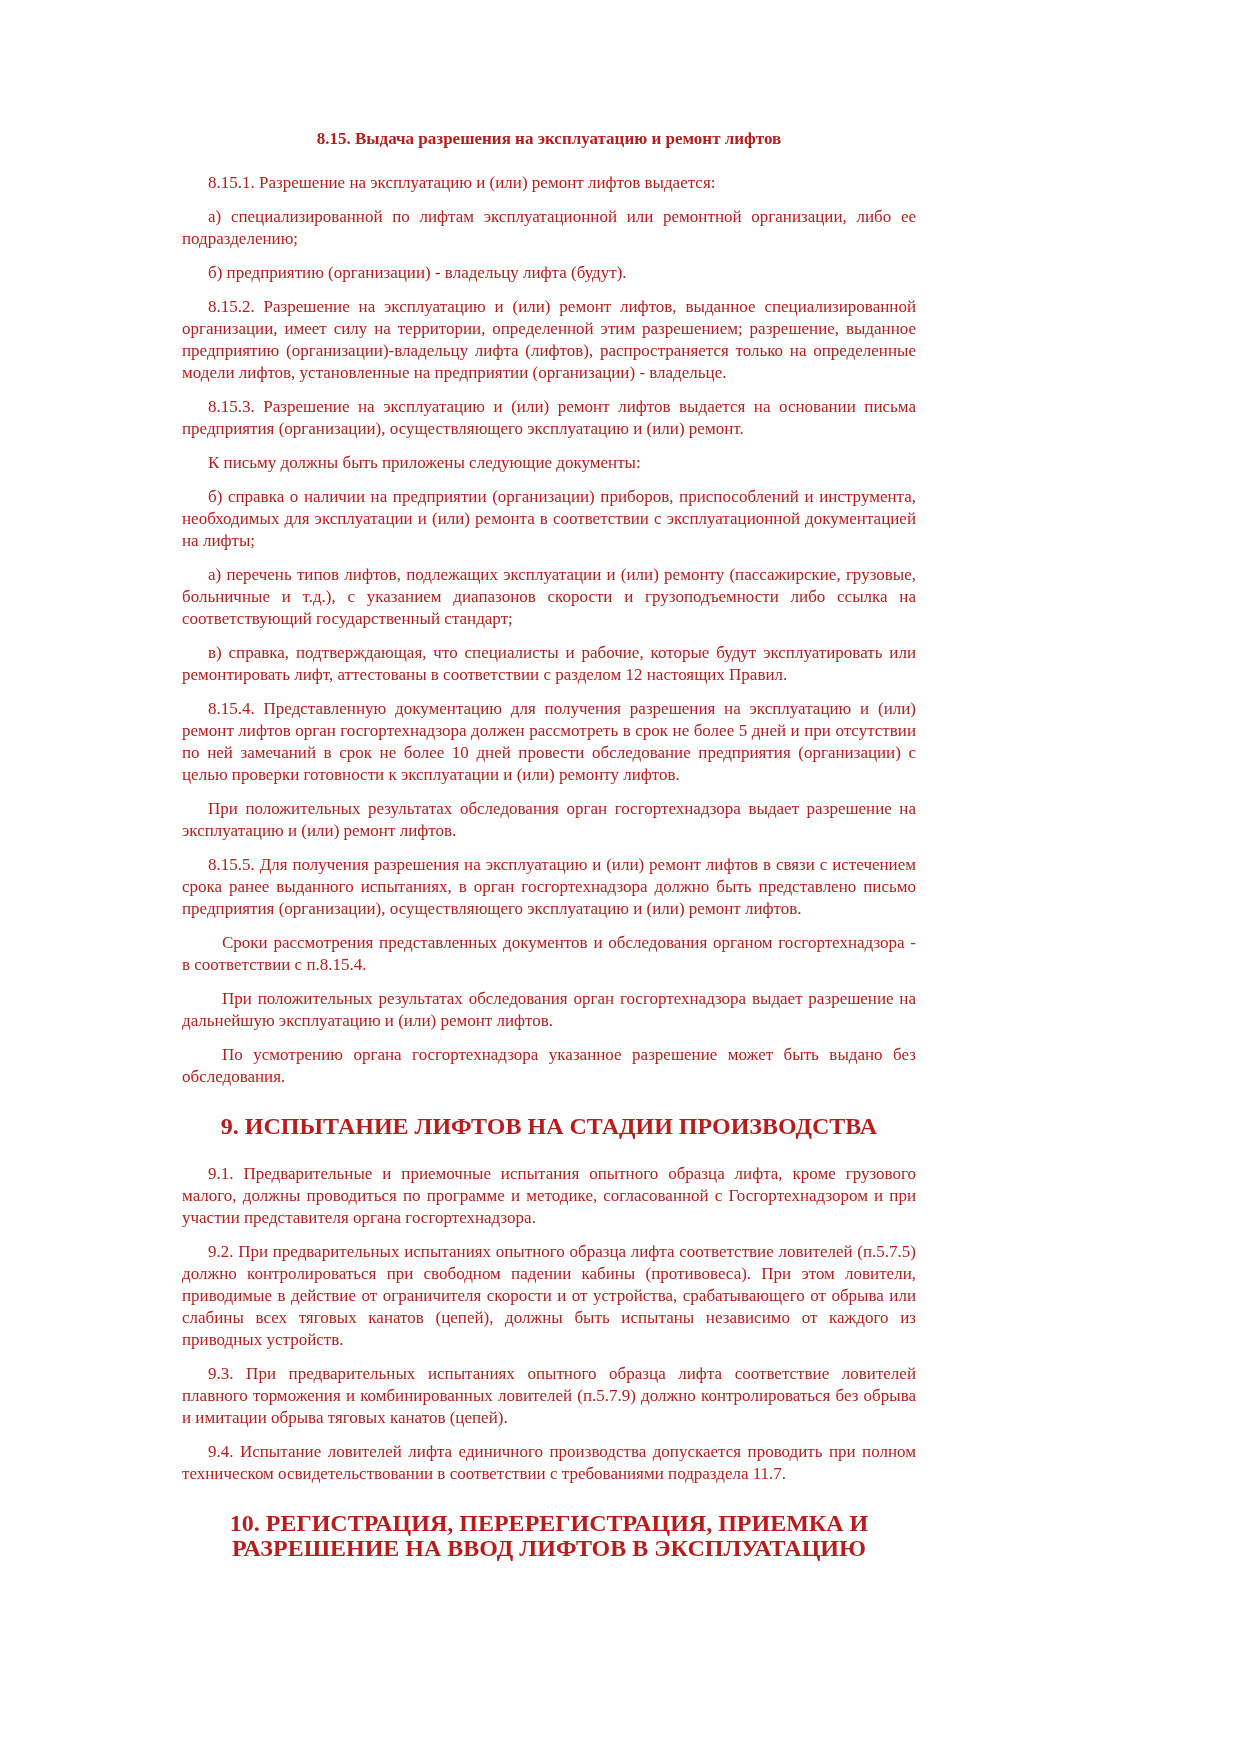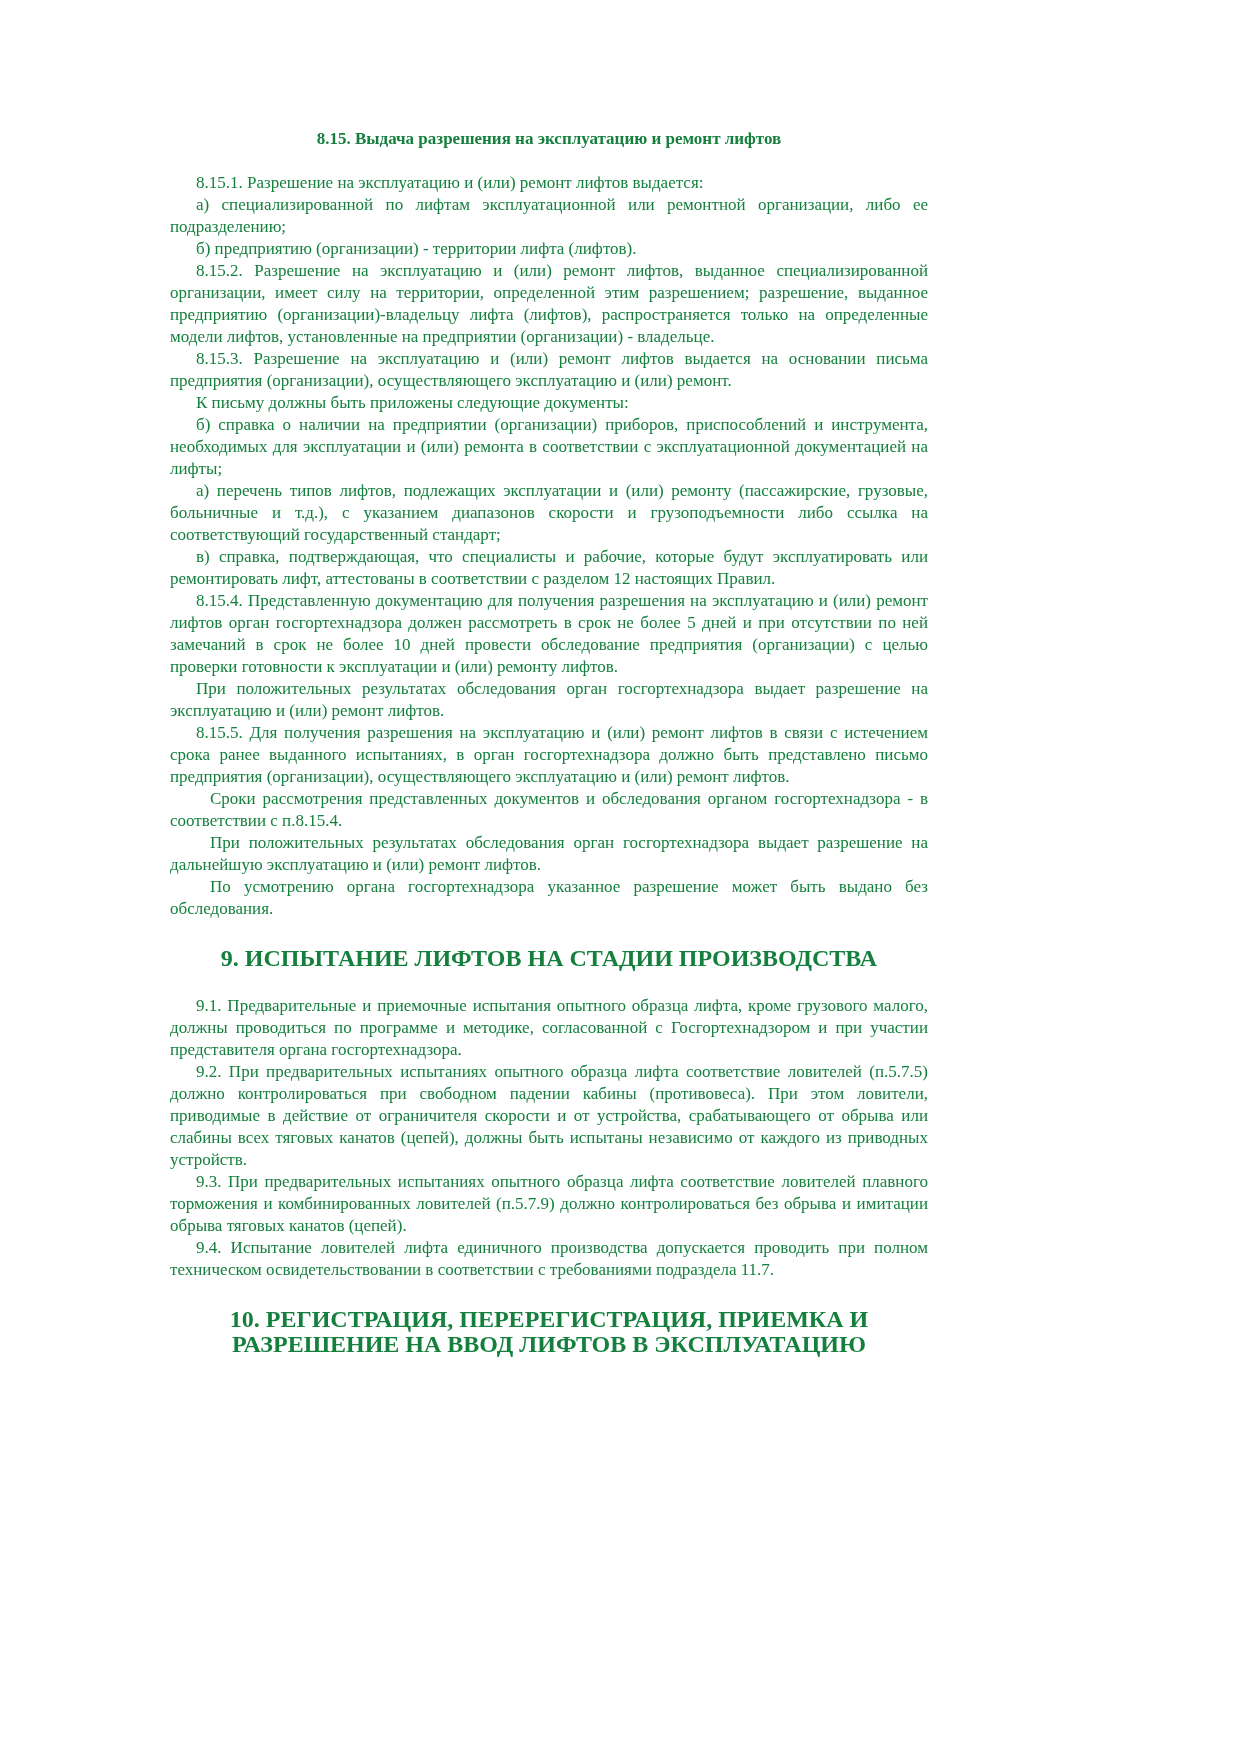--- a/index.html
+++ b/index.html
@@ -1,28 +1,28 @@
 <!DOCTYPE html>
 <html lang="ru"><head>
 <meta charset="utf-8">
 <style>
   * { box-sizing: border-box; }
   html, body { margin: 0; padding: 0; background: #ffffff; }
   .page {
     width: 1224px;
     min-height: 1755px;
     background: #ffffff;
-    color: #15803d;
+    color: #b91c1c;
     font-family: "Liberation Serif", serif;
     font-size: 17px;
     line-height: 22px;
     padding: 128px 296px 40px 170px;
   }
   .para {
-    margin: 0;
+    margin: 12px;
     text-align: justify;
     text-indent: 26px;
   }
   .para.indent-lg { text-indent: 40px; }
   .title-main {
     margin: 0 0 22px 0;
     text-align: center;
     font-weight: bold;
     font-size: 17px;
     line-height: 22px;
@@ -37,21 +37,21 @@
 </style>
 </head>
 <body>
 
 <div class="page">
 
   <h1 class="title-main">8.15. Выдача разрешения на эксплуатацию и ремонт лифтов</h1>
 
   <p class="para">8.15.1. Разрешение на эксплуатацию и (или) ремонт лифтов выдается:</p>
   <p class="para">а) специализированной по лифтам эксплуатационной или ремонтной организации, либо ее подразделению;</p>
-  <p class="para">б) предприятию (организации) - территории лифта (лифтов).</p>
+  <p class="para">б) предприятию (организации) - владельцу лифта (будут).</p>
   <p class="para">8.15.2. Разрешение на эксплуатацию и (или) ремонт лифтов, выданное специализированной организации, имеет силу на территории, определенной этим разрешением; разрешение, выданное предприятию (организации)-владельцу лифта (лифтов), распространяется только на определенные модели лифтов, установленные на предприятии (организации) - владельце.</p>
   <p class="para">8.15.3. Разрешение на эксплуатацию и (или) ремонт лифтов выдается на основании письма предприятия (организации), осуществляющего эксплуатацию и (или) ремонт.</p>
   <p class="para">К письму должны быть приложены следующие документы:</p>
   <p class="para">б) справка о наличии на предприятии (организации) приборов, приспособлений и инструмента, необходимых для эксплуатации и (или) ремонта в соответствии с эксплуатационной документацией на лифты;</p>
   <p class="para">а) перечень типов лифтов, подлежащих эксплуатации и (или) ремонту (пассажирские, грузовые, больничные и т.д.), с указанием диапазонов скорости и грузоподъемности либо ссылка на соответствующий государственный стандарт;</p>
   <p class="para">в) справка, подтверждающая, что специалисты и рабочие, которые будут эксплуатировать или ремонтировать лифт, аттестованы в соответствии с разделом 12 настоящих Правил.</p>
   <p class="para">8.15.4. Представленную документацию для получения разрешения на эксплуатацию и (или) ремонт лифтов орган госгортехнадзора должен рассмотреть в срок не более 5 дней и при отсутствии по ней замечаний в срок не более 10 дней провести обследование предприятия (организации) с целью проверки готовности к эксплуатации и (или) ремонту лифтов.</p>
   <p class="para">При положительных результатах обследования орган госгортехнадзора выдает разрешение на эксплуатацию и (или) ремонт лифтов.</p>
   <p class="para">8.15.5. Для получения разрешения на эксплуатацию и (или) ремонт лифтов в связи с истечением срока ранее выданного испытаниях, в орган госгортехнадзора должно быть представлено письмо предприятия (организации), осуществляющего эксплуатацию и (или) ремонт лифтов.</p>
   <p class="para indent-lg">Сроки рассмотрения представленных документов и обследования органом госгортехнадзора - в соответствии с п.8.15.4.</p>

